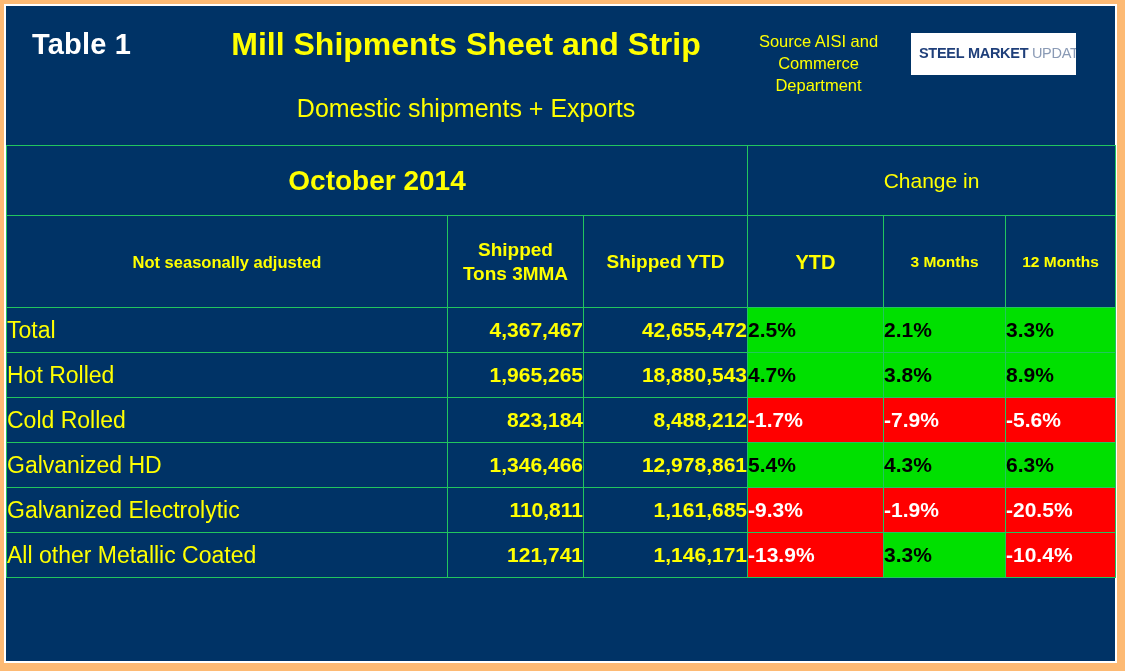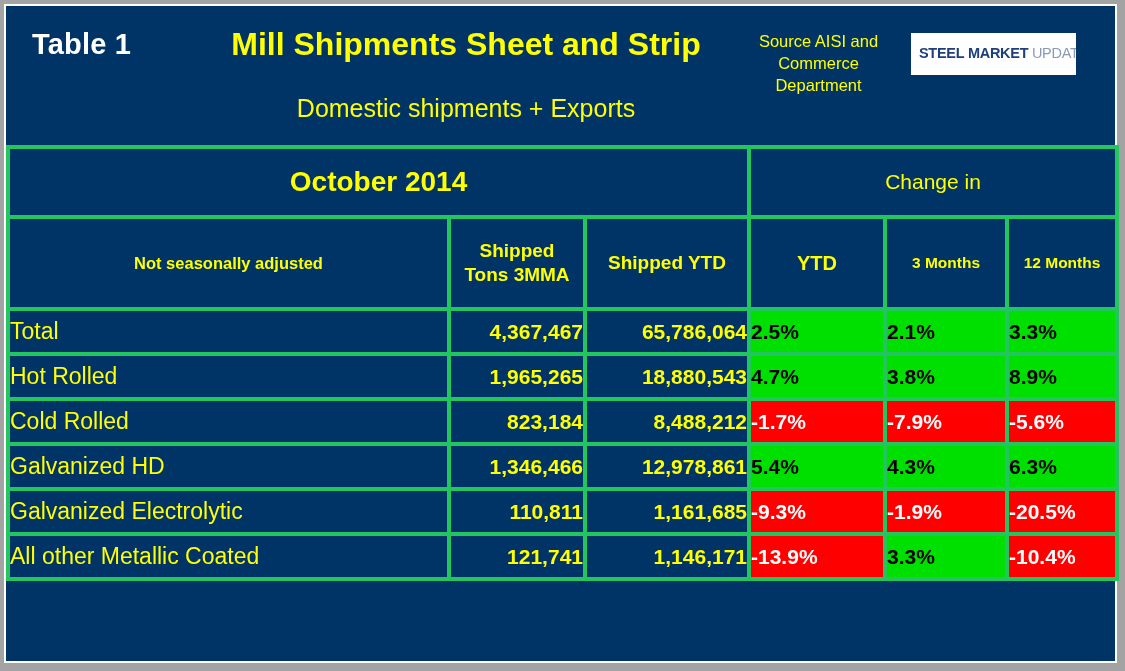--- a/index.html
+++ b/index.html
@@ -9,21 +9,21 @@
     width: 1125px;
     height: 671px;
     overflow: hidden;
     font-family: "Liberation Sans", sans-serif;
   }
 
   #root {
     position: relative;
     width: 1125px;
     height: 671px;
-    background: #a3a3a3;
+    background: #fdba74;
     box-sizing: border-box;
   }
 
   
   .frame {
     position: absolute;
     left: 4px;
     top: 4px;
     width: 1113px;
     height: 659px;
@@ -138,21 +138,21 @@
   }
 
   table.grid {
     border-collapse: collapse;
     width: 1109px;
     table-layout: fixed;
     background: #003366;
   }
 
   table.grid td {
-    border: 4px solid #22c55e;
+    border: 1px solid #22c55e;
     background: #003366;
     padding: 0;
     vertical-align: middle;
     box-sizing: border-box;
   }
 
   
   td.sec-month {
     height: 70px;
     text-align: center;
@@ -283,21 +283,21 @@
               <td class="colhdr big">Shipped YTD</td>
               <td class="colhdr ytd">YTD</td>
               <td class="colhdr sm">3 Months</td>
               <td class="colhdr sm">12 Months</td>
             </tr>
           </tbody>
           <tbody id="rows-body">
               <tr>
                 <td class="rowlabel">Total</td>
                 <td class="num">4,367,467</td>
-                <td class="num">65,786,064</td>
+                <td class="num">42,655,472</td>
                 <td class="pct up">2.5%</td>
                 <td class="pct up">2.1%</td>
                 <td class="pct up">3.3%</td>
               </tr>
               <tr>
                 <td class="rowlabel">Hot Rolled</td>
                 <td class="num">1,965,265</td>
                 <td class="num">18,880,543</td>
                 <td class="pct up">4.7%</td>
                 <td class="pct up">3.8%</td>

